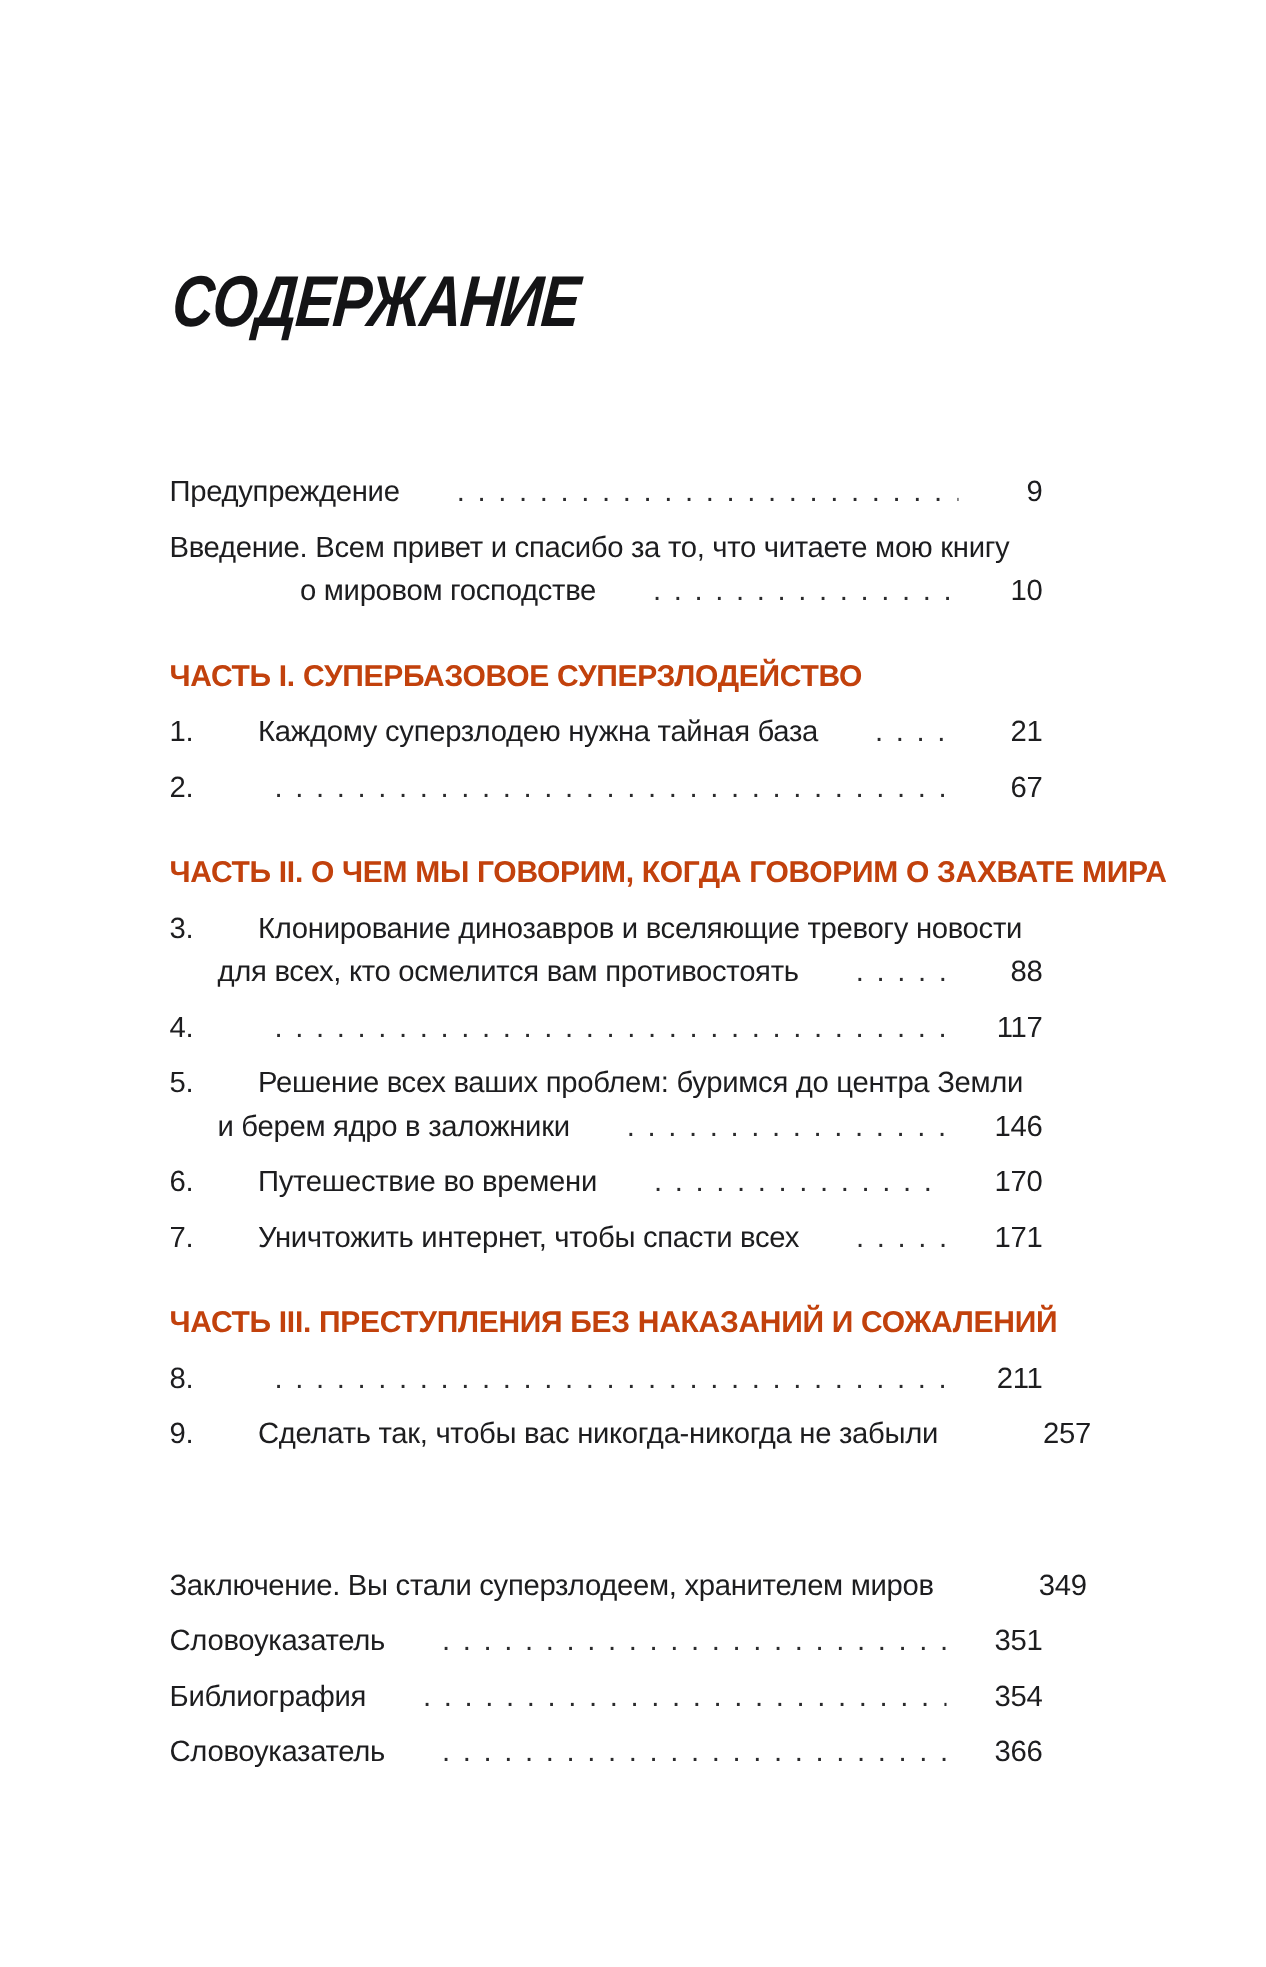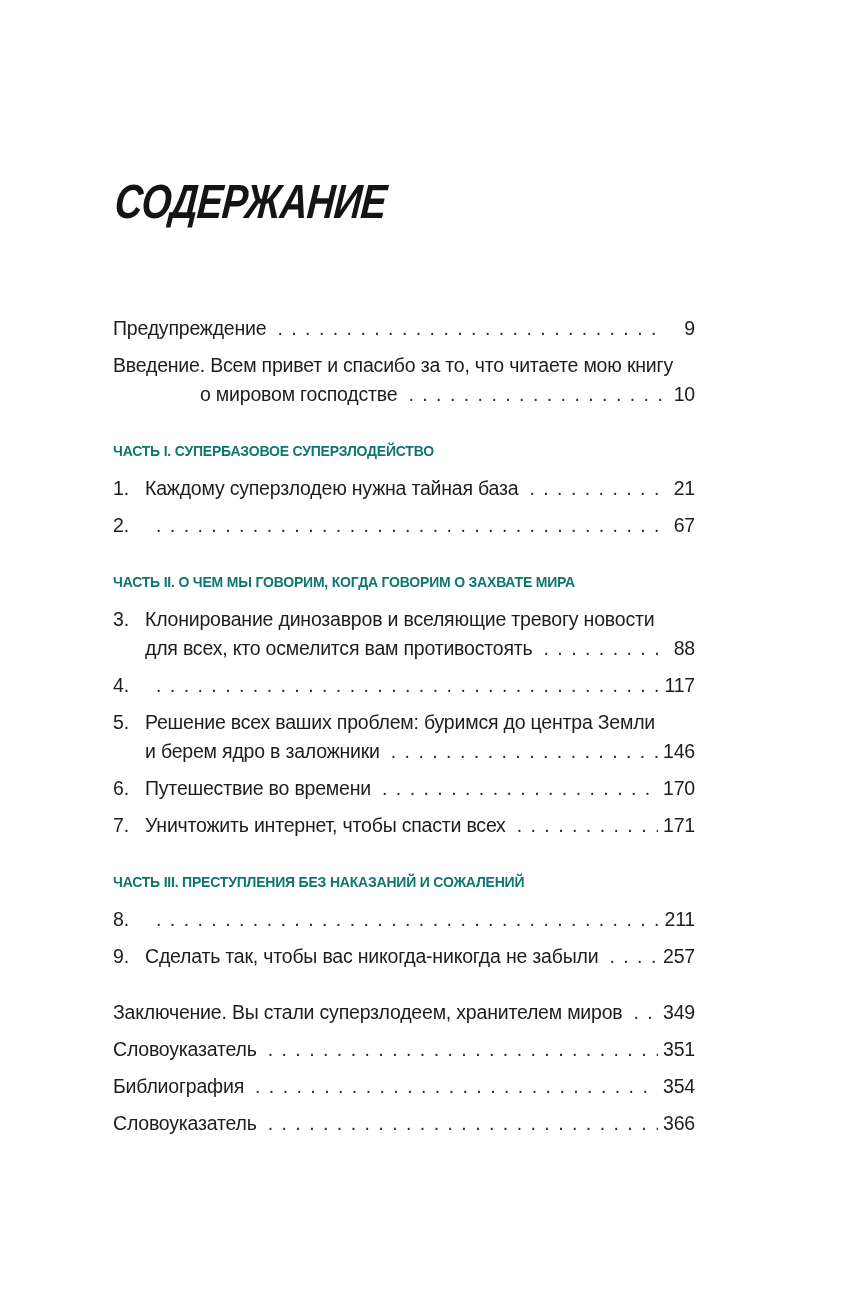--- a/index.html
+++ b/index.html
@@ -35,20 +35,21 @@
     margin-top: 88px;
     font-size: 19.5px;
     letter-spacing: -0.2px;
   }
   .entry { margin: 0 0 8px 0; }
   .row {
     display: flex;
     align-items: baseline;
     line-height: 29px;
     white-space: nowrap;
+    gap: 27px;
   }
   .num {
     flex: none;
     width: 32px;
   }
   .lbl { flex: none; }
   .dots {
     flex: 1 1 auto;
     overflow: hidden;
     text-align: right;
@@ -58,28 +59,28 @@
   }
   .pg {
     flex: none;
     min-width: 24px;
     text-align: right;
   }
   .cont-intro { padding-left: 87px; }
   .cont-chap { padding-left: 32px; }
   .part-heading {
     font-weight: bold;
-    font-size: 14px;
+    font-size: 20px;
     letter-spacing: -0.2px;
     line-height: 29px;
     margin: 28px 0 8px 0;
     white-space: nowrap;
-    color: #0f766e;
-  }
-  .back-section { margin-top: 27px; }
+    color: #c2410c;
+  }
+  .back-section { margin-top: 72px; }
 </style>
 </head>
 <body>
 
 <div class="page">
 
   <h1 class="toc-title">СОДЕРЖАНИЕ</h1>
 
   <div class="toc-list">
 

